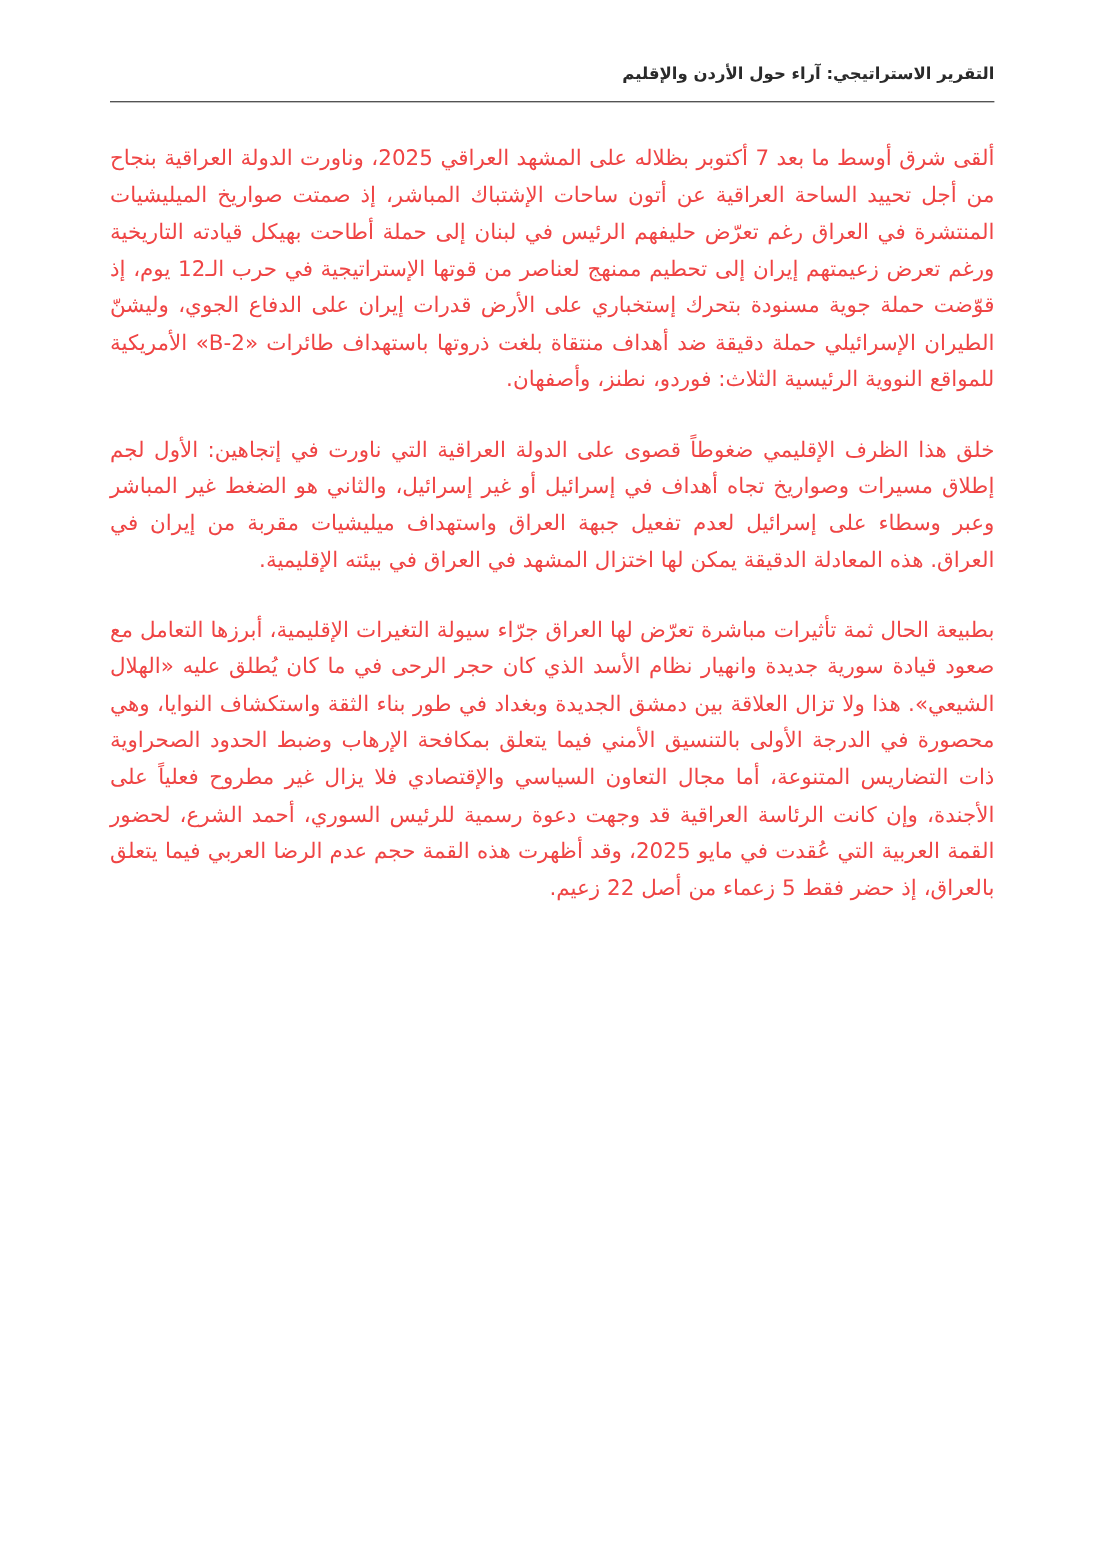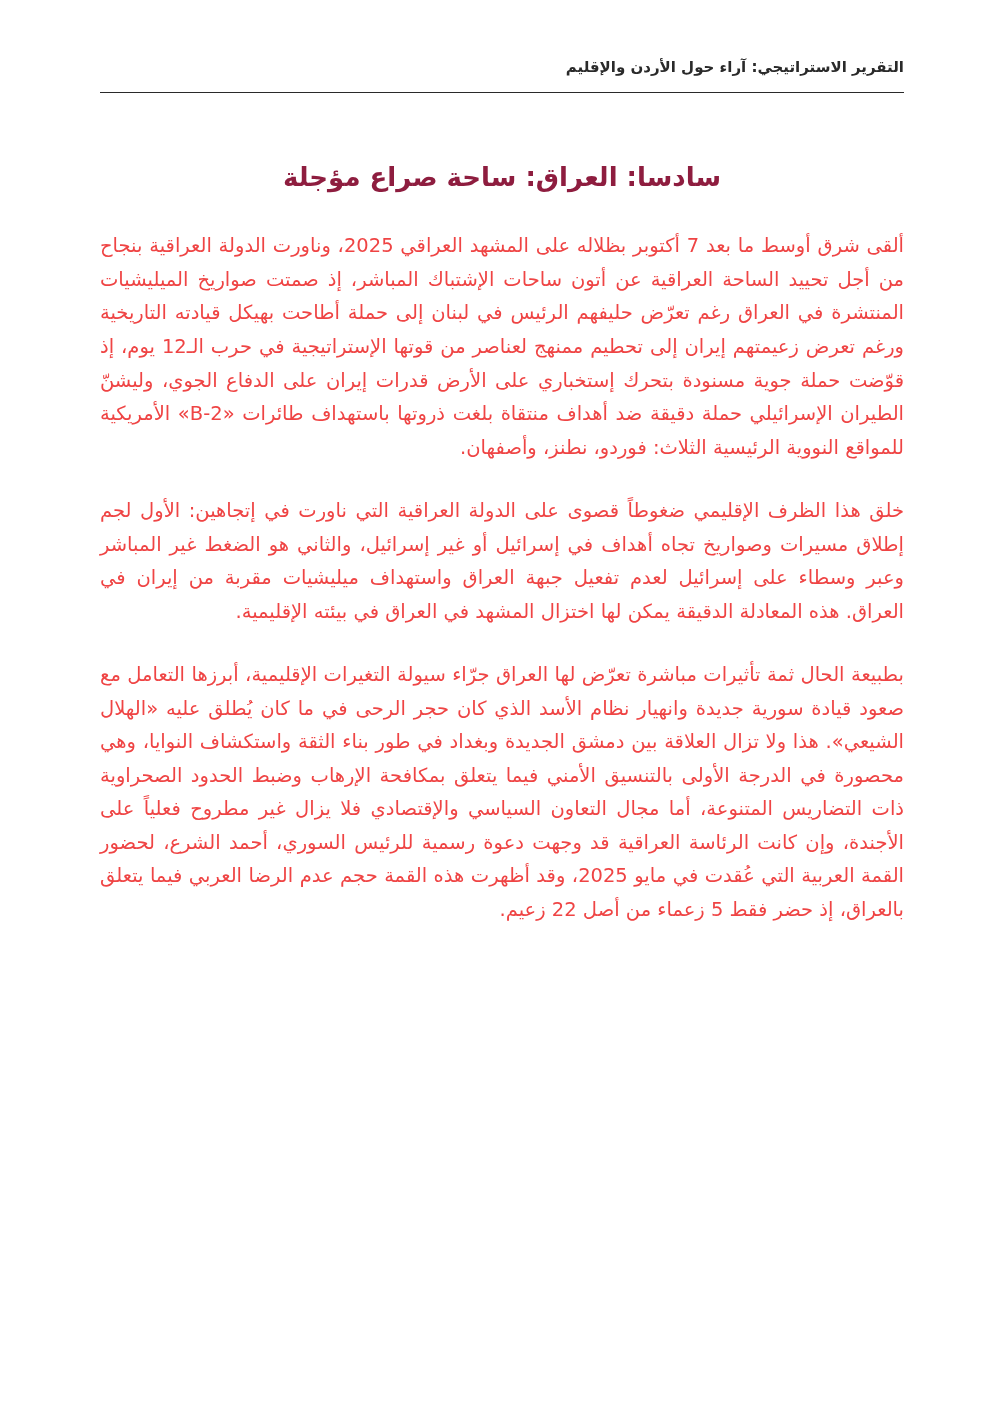--- a/index.html
+++ b/index.html
@@ -68,21 +68,20 @@
 </head>
 <body>
 
 <div class="page">
   <div class="content">
 
     <div class="running-head">التقرير الاستراتيجي: آراء حول الأردن والإقليم</div>
 
     <hr class="header-rule">
 
-    <h1 class="section-title">سادسا: العراق: ساحة صراع مؤجلة</h1>
 
     <p class="body-para">ألقى شرق أوسط ما بعد 7 أكتوبر بظلاله على المشهد العراقي 2025، وناورت الدولة العراقية بنجاح من أجل تحييد الساحة العراقية عن أتون ساحات الإشتباك المباشر، إذ صمتت صواريخ الميليشيات المنتشرة في العراق رغم تعرّض حليفهم الرئيس في لبنان إلى حملة أطاحت بهيكل قيادته التاريخية ورغم تعرض زعيمتهم إيران إلى تحطيم ممنهج لعناصر من قوتها الإستراتيجية في حرب الـ12 يوم، إذ قوّضت حملة جوية مسنودة بتحرك إستخباري على الأرض قدرات إيران على الدفاع الجوي، وليشنّ الطيران الإسرائيلي حملة دقيقة ضد أهداف منتقاة بلغت ذروتها باستهداف طائرات «B-2» الأمريكية للمواقع النووية الرئيسية الثلاث: فوردو، نطنز، وأصفهان.</p>
 
     <p class="body-para">خلق هذا الظرف الإقليمي ضغوطاً قصوى على الدولة العراقية التي ناورت في إتجاهين: الأول لجم إطلاق مسيرات وصواريخ تجاه أهداف في إسرائيل أو غير إسرائيل، والثاني هو الضغط غير المباشر وعبر وسطاء على إسرائيل لعدم تفعيل جبهة العراق واستهداف ميليشيات مقربة من إيران في العراق. هذه المعادلة الدقيقة يمكن لها اختزال المشهد في العراق في بيئته الإقليمية.</p>
 
     <p class="body-para">بطبيعة الحال ثمة تأثيرات مباشرة تعرّض لها العراق جرّاء سيولة التغيرات الإقليمية، أبرزها التعامل مع صعود قيادة سورية جديدة وانهيار نظام الأسد الذي كان حجر الرحى في ما كان يُطلق عليه «الهلال الشيعي». هذا ولا تزال العلاقة بين دمشق الجديدة وبغداد في طور بناء الثقة واستكشاف النوايا، وهي محصورة في الدرجة الأولى بالتنسيق الأمني فيما يتعلق بمكافحة الإرهاب وضبط الحدود الصحراوية ذات التضاريس المتنوعة، أما مجال التعاون السياسي والإقتصادي فلا يزال غير مطروح فعلياً على الأجندة، وإن كانت الرئاسة العراقية قد وجهت دعوة رسمية للرئيس السوري، أحمد الشرع، لحضور القمة العربية التي عُقدت في مايو 2025، وقد أظهرت هذه القمة حجم عدم الرضا العربي فيما يتعلق بالعراق، إذ حضر فقط 5 زعماء من أصل 22 زعيم.</p>
 
   </div>
 
   <div class="page-number">101</div>

